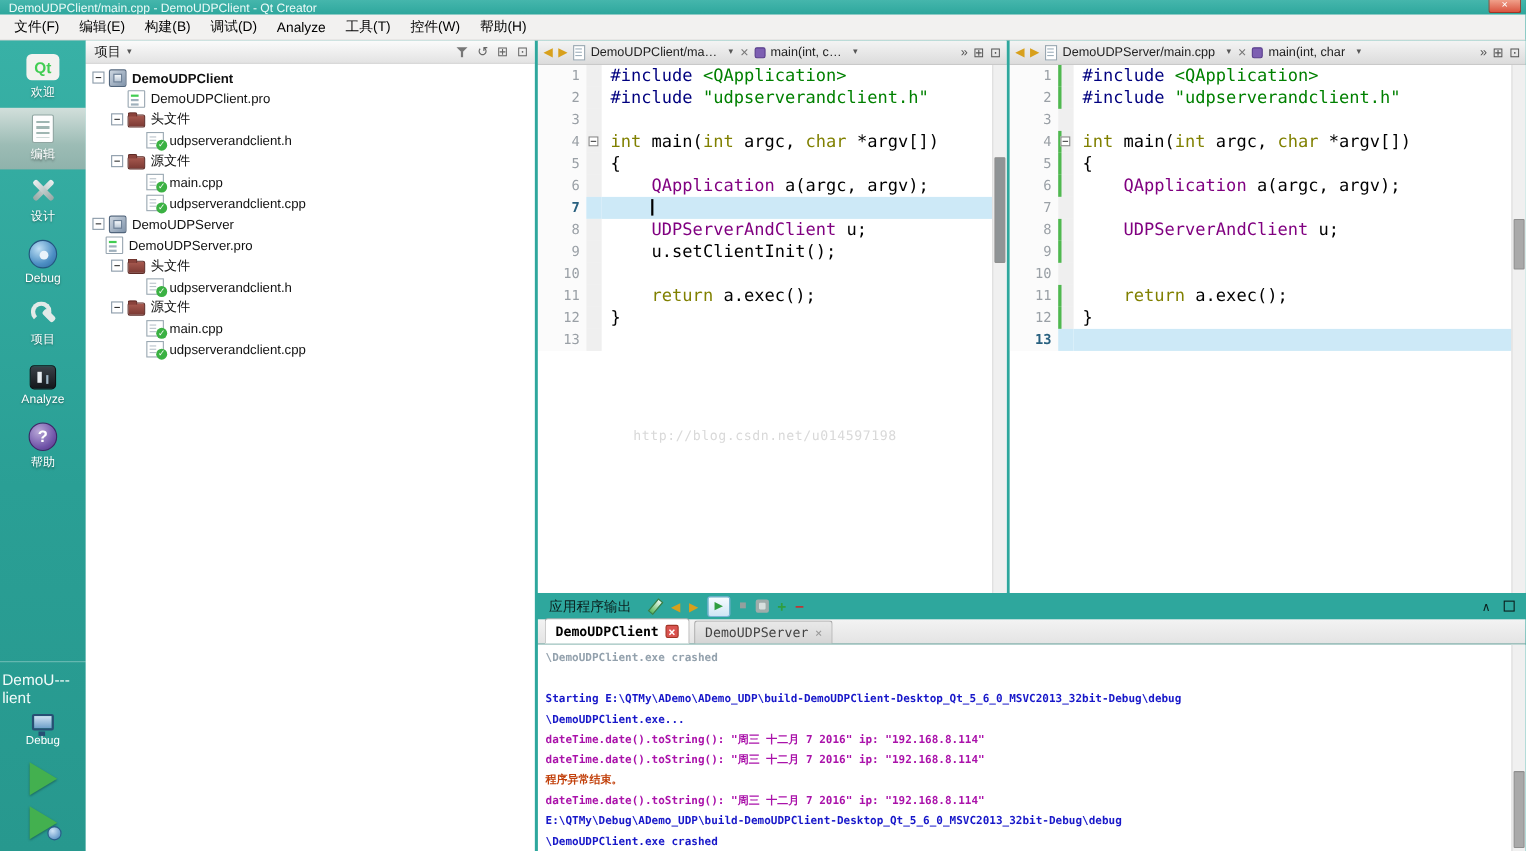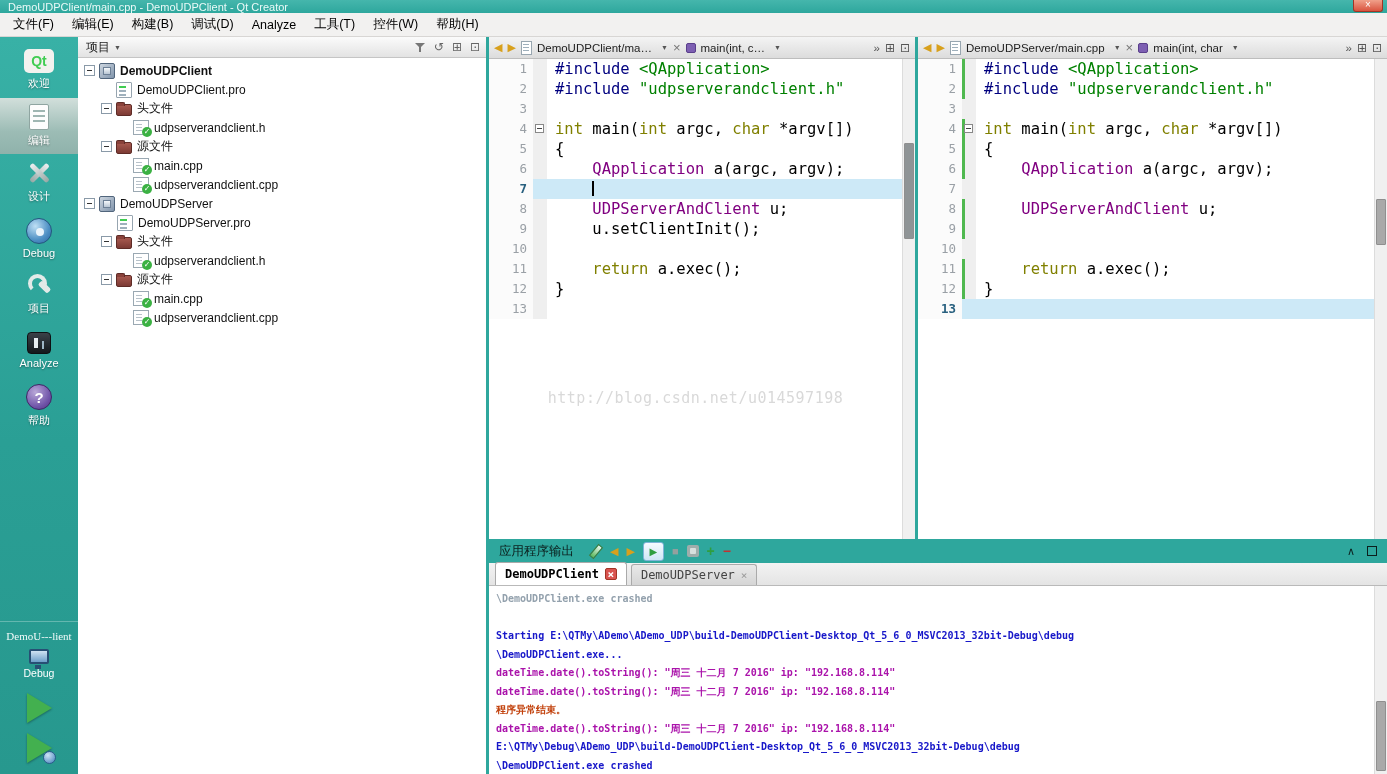--- a/index.html
+++ b/index.html
@@ -35,21 +35,21 @@
 .debug-icon{width:26px;height:26px;border-radius:50%;background:radial-gradient(circle at 35% 30%,#bfe0f5,#4d8fc4 60%,#2c66a0);border:1px solid #24557f;position:relative;}
 .debug-icon::after{content:"";position:absolute;left:9px;top:9px;width:8px;height:8px;border-radius:50%;background:#eaf4fb;}
 .projects-icon{width:26px;height:26px;position:relative;}
 .projects-icon::before{content:"";position:absolute;left:2px;top:2px;width:11px;height:11px;border:4px solid #e2eae8;border-bottom-color:transparent;border-radius:50%;}
 .projects-icon::after{content:"";position:absolute;left:12px;top:12px;width:13px;height:6px;background:#e2eae8;border-radius:2px;transform:rotate(45deg);}
 .analyze-icon{width:24px;height:22px;background:linear-gradient(#3a4148,#14181c);border:1px solid #0d1013;border-radius:4px;position:relative;}
 .analyze-icon::after{content:"";position:absolute;left:6px;bottom:5px;width:4px;height:10px;background:#e8eef2;box-shadow:7px 2px 0 -1px #9fb6c6;}
 .help-icon{width:26px;height:26px;border-radius:50%;background:radial-gradient(circle at 35% 30%,#b9a8d8,#6f53a8 65%,#54307e);border:1px solid #3f2566;text-align:center;}
 .help-icon::after{content:"?";color:#fff;font-weight:bold;font-size:15px;line-height:25px;}
 .modebar-bottom{margin-top:auto;display:flex;flex-direction:column;align-items:center;padding:5px 0 6px;border-top:1px solid rgba(255,255,255,.28);}
-.target-sel{color:#f2fbfa;font-size:11px;padding:3px 2px 5px;cursor:pointer;font-family:Liberation Serif, serif;}
+.target-sel{color:#f2fbfa;font-size:14px;padding:3px 2px 5px;cursor:pointer;}
 .build-config{display:flex;flex-direction:column;align-items:center;gap:3px;padding:2px 0 9px;cursor:pointer;}
 .icon-target{width:20px;height:15px;background:linear-gradient(#cfe2f2,#6d9fc9);border:2px solid #274f74;border-radius:2px;position:relative;}
 .icon-target::after{content:"";position:absolute;left:4px;bottom:-7px;width:6px;height:4px;background:#274f74;}
 .bc-label{color:#fff;font-size:10.5px;}
 .run-btn{width:44px;height:36px;display:flex;align-items:center;justify-content:center;position:relative;margin:2px 0;cursor:pointer;}
 .tri{width:0;height:0;border-left:25px solid #43b04f;border-top:15px solid transparent;border-bottom:15px solid transparent;filter:drop-shadow(0 1px 1px rgba(0,0,0,.35));}
 .bug-dot{position:absolute;right:5px;bottom:2px;width:13px;height:13px;border-radius:50%;background:radial-gradient(circle at 35% 30%,#cfe4f7,#3f7fb8);border:1px solid #2b5c8a;}
 
 
 .project-panel{width:408px;flex:0 0 408px;background:#fff;display:flex;flex-direction:column;margin-right:3px;}
@@ -103,21 +103,21 @@
 .fold-box::after{content:"";position:absolute;left:1px;right:1px;top:3px;height:1px;background:#444;}
 .chg-bar{position:absolute;left:0;top:0;bottom:0;width:3px;background:#4fb84f;}
 .code-text{flex:1;padding-left:8px;font-size:15.5px;white-space:pre;color:#000;}
 .code-row.current .code-text,.code-row.current .fold-col{background:#cde9f7;}
 .tok-pp{color:#00007f;}
 .tok-str{color:#008000;}
 .tok-kw{color:#808000;}
 .tok-type{color:#800080;}
 .tok-pl{color:#000;}
 .cursor{display:inline-block;width:1.5px;height:15px;background:#000;vertical-align:-2px;}
-.watermark{position:absolute;left:0;right:13px;top:330px;text-align:center;color:#d9d9d9;font-size:15px;font-family:"DejaVu Sans Mono","Liberation Mono",monospace;letter-spacing:.5px;}
+.watermark{position:absolute;left:0;right:13px;top:330px;text-align:center;color:#d9d9d9;font-size:12px;font-family:"DejaVu Sans Mono","Liberation Mono",monospace;letter-spacing:.5px;}
 .ed-scroll{position:absolute;right:0;top:0;bottom:0;width:13px;background:#f0f0f0;border-left:1px solid #dcdcdc;cursor:pointer;}
 .thumb{position:absolute;left:1px;right:1px;background:#a9a9a9;border:1px solid #8f8f8f;border-radius:1px;}
 .thumb.t0{top:84px;height:96px;background:#8f9496;}
 .thumb.t1{top:140px;height:46px;}
 
 
 .output-panel{flex:1;min-height:0;display:flex;flex-direction:column;}
 .op-header{height:24px;flex:0 0 24px;display:flex;align-items:center;padding:0 10px;color:#0b1f1d;}
 .op-title{font-size:12.5px;}
 .op-tools{display:flex;align-items:center;gap:8px;margin-left:14px;}
@@ -272,21 +272,21 @@
           </div>
           <div class="tree-row" style="padding-left: 55px;">
             <span class="tree-icon file-checked-icon"></span>
             <span class="tree-label">udpserverandclient.cpp</span>
           </div>
           <div class="tree-row" style="padding-left: 6px;">
             <span class="expander"></span>
             <span class="tree-icon project-icon"></span>
             <span class="tree-label">DemoUDPServer</span>
           </div>
-          <div class="tree-row" style="padding-left: 39px;">
+          <div class="tree-row" style="padding-left: 18px;">
             <span class="tree-icon profile-icon"></span>
             <span class="tree-label">DemoUDPServer.pro</span>
           </div>
           <div class="tree-row" style="padding-left: 23px;">
             <span class="expander"></span>
             <span class="tree-icon headers-folder-icon"></span>
             <span class="tree-label">头文件</span>
           </div>
           <div class="tree-row" style="padding-left: 55px;">
             <span class="tree-icon file-checked-icon"></span>

